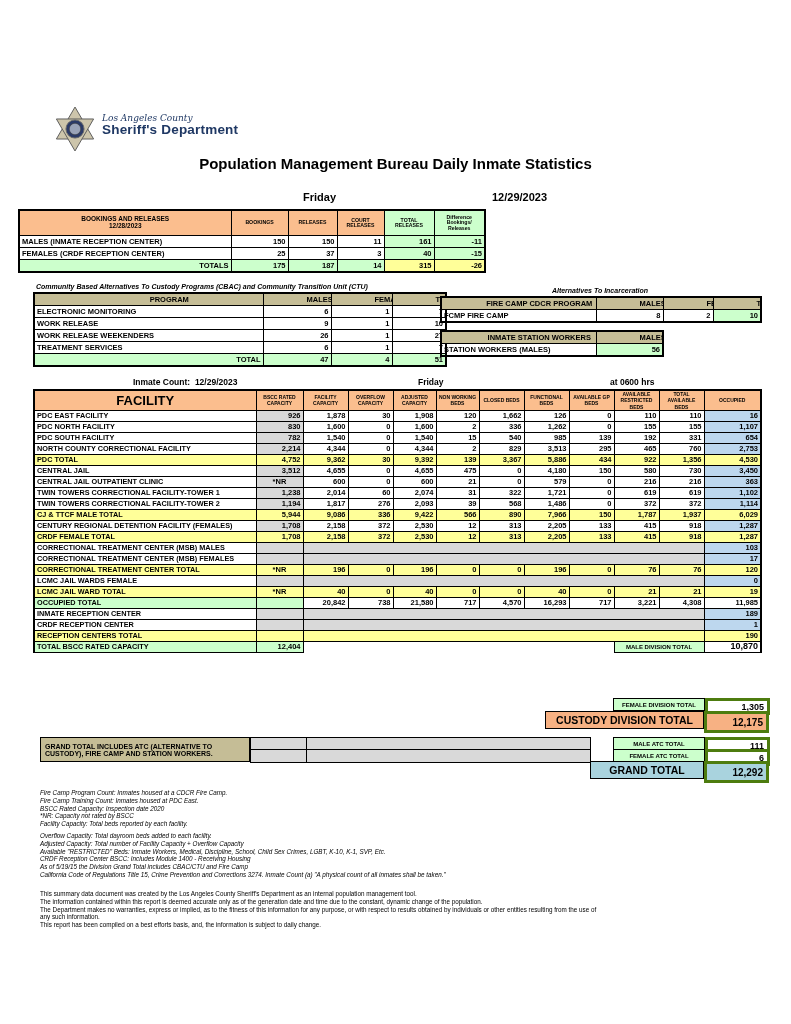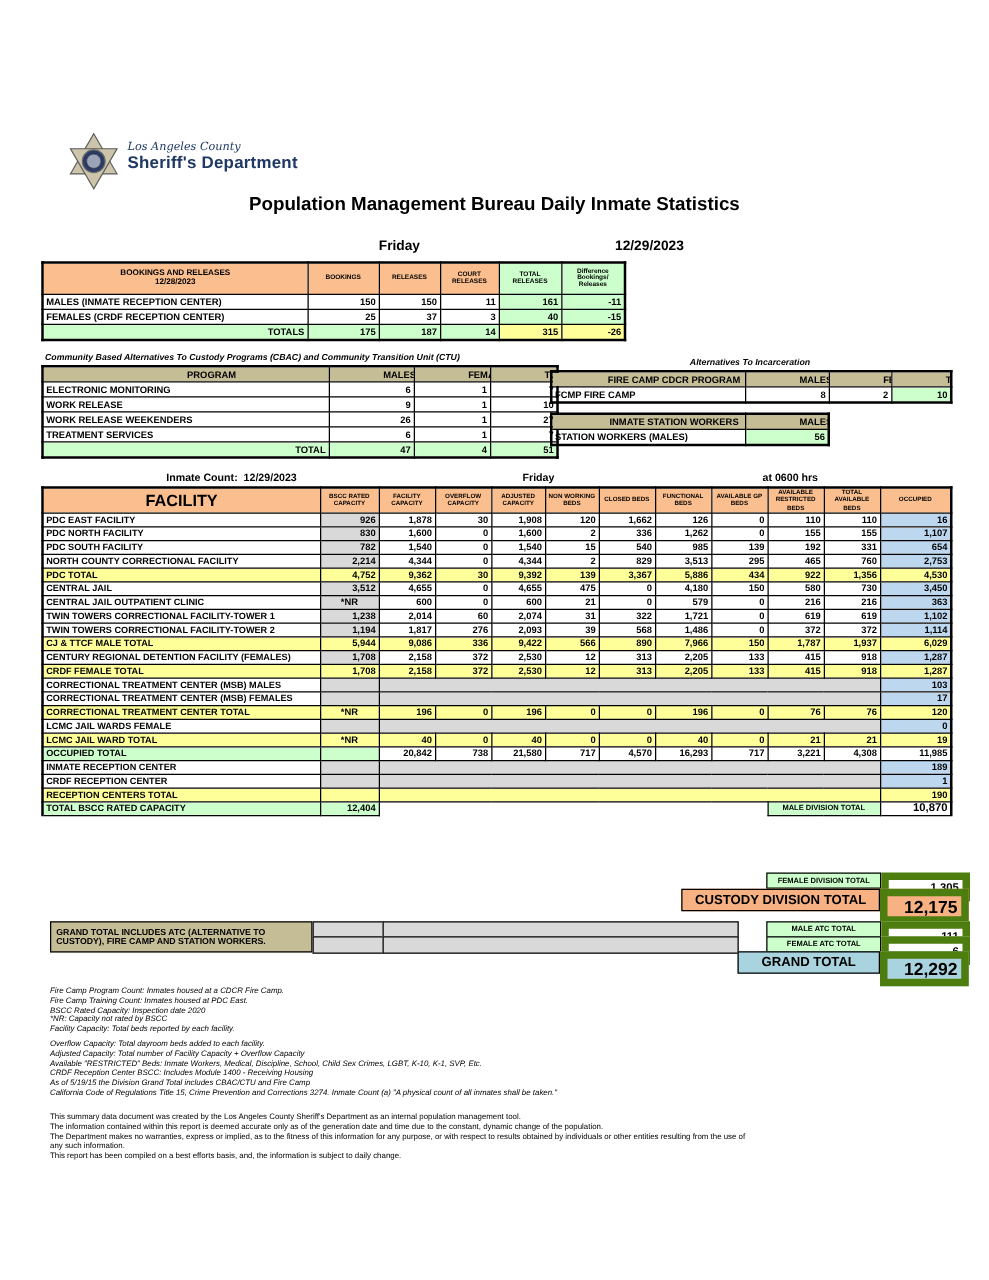--- a/index.html
+++ b/index.html
@@ -27,21 +27,21 @@
   .greenbg{background:var(--light_green);}
   .yellowbg{background:var(--yellow);}
   .yellowrow td{background:var(--yellow);}
   .bsccbg{background:var(--gray);}
   .occbg{background:var(--light_blue);}
   .grayspan{background:var(--gray);}
   .nob{border:none;}
   .tlabel{text-align:right;}
 
   
-  .bk{left:33px;top:209px;width:466px;}
+  .bk{left:18px;top:209px;width:466px;}
   .bk-title{font-size:6.5px;text-align:center;white-space:normal;}
   .bk td.head{height:24px;}
 
   
   .sec-title{font-size:7px;font-weight:bold;font-style:italic;}
   .cbac{left:33px;top:292px;width:412px;}
   .fire{left:440px;top:296px;width:320px;}
   .station{left:440px;top:330px;width:222px;}
 
   
@@ -50,23 +50,23 @@
   .fac-table td{height:10px;}
   .fac-h1{font-size:13px;text-align:center;height:31px;}
   .fac-h{font-size:5px;text-align:center;white-space:normal;height:31px;line-height:1.25;}
   .fname{text-align:left;font-size:7.3px;}
   .divlabel{font-size:6px;text-align:center;}
   .bigval{font-size:9px;}
 
   
   .rrow{position:absolute;display:flex;}
   .rr-label{border:1px solid #000;font-size:6px;font-weight:bold;display:flex;align-items:center;justify-content:center;}
-  .rr-value{border:6px solid #4d7c0f;font-size:9px;font-weight:bold;display:flex;align-items:center;justify-content:flex-end;padding-right:3px;background:#fff;}
+  .rr-value{border:3px solid #4d7c0f;font-size:9px;font-weight:bold;display:flex;align-items:center;justify-content:flex-end;padding-right:3px;background:#fff;}
   .big .rr-label{font-size:10.5px;}
-  .big .rr-value{font-size:14px;}
+  .big .rr-value{font-size:10px;}
 
   
   .gt-note{left:40px;top:737px;width:210px;height:25px;border:1px solid #000;
            font-size:7px;font-weight:bold;display:flex;align-items:center;justify-content:center;
            text-align:left;white-space:normal;padding:0 4px;box-sizing:border-box;}
   .gt-gray{position:absolute;background:var(--gray);border:1px solid #000;height:12px;}
 
   
   .fnotes{left:40px;font-size:6.3px;font-style:italic;line-height:7.8px;}
   .disc{left:40px;top:890px;width:560px;font-size:6.3px;line-height:7.8px;}

